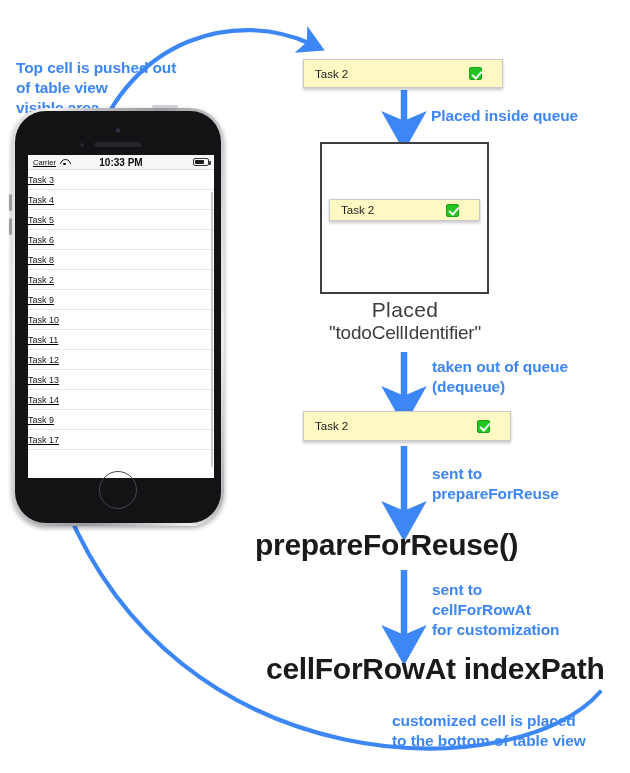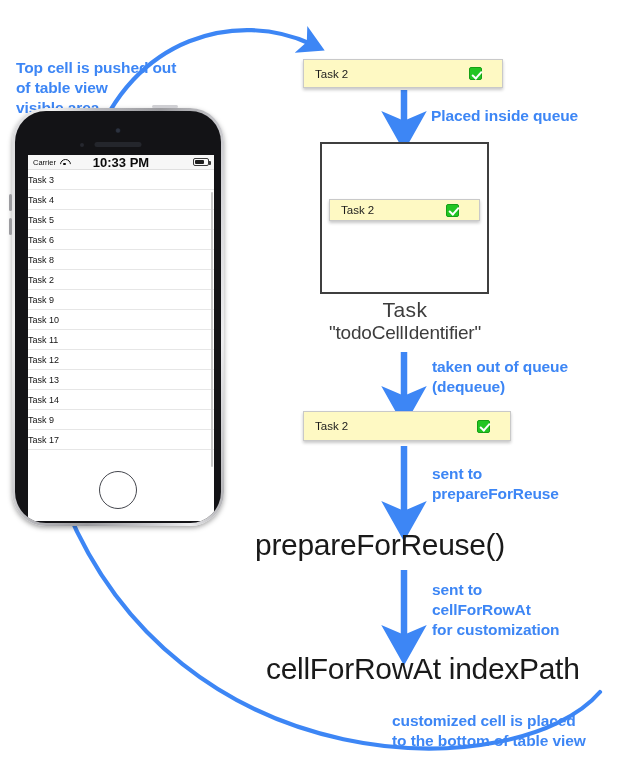--- a/index.html
+++ b/index.html
@@ -26,21 +26,21 @@
     line-height: 1.28;
     white-space: pre;
     letter-spacing: -0.1px;
   }
 
   
   .bigtitle {
     position: absolute;
     color: #1a1a1a;
     font-size: 30px;
-    font-weight: normal;
+    font-weight: bold;
     white-space: nowrap;
     letter-spacing: -0.3px;
   }
 
   
   .queue-label {
     position: absolute;
     text-align: center;
     color: #3d3d3d;
     white-space: nowrap;
@@ -139,23 +139,24 @@
   }
   .btn-pow {
     position: absolute; right: 46px; top: -3px;
     width: 26px; height: 3px; border-radius: 2px;
     background: #cfcfd3;
   }
 
   .screen {
     position: absolute;
     left: 13px; top: 44px;
-    width: 186px; height: 366px;
+    width: 186px; height: 323px;
     background: #ffffff;
     overflow: hidden;
+    text-decoration: underline;
   }
 
   
   .statusbar {
     height: 15px;
     background: #f7f7f7;
     border-bottom: 1px solid #e0e0e0;
     display: flex; align-items: center;
     padding: 0 5px;
     font-size: 8px;
@@ -176,21 +177,21 @@
   }
   .wifi::after {
     content: "";
     position: absolute; left: 3.4px; top: 4.6px;
     width: 2.2px; height: 2.2px; border-radius: 50%;
     background: #0b0b0b;
   }
   .sb-time {
     position: absolute; left: 0; right: 0;
     text-align: center;
-    font-size: 13px; font-weight: bold;
+    font-size: 10px; font-weight: bold;
   }
   .sb-batt {
     margin-left: auto;
     width: 16px; height: 7.5px;
     border: 1px solid #3a3a3a;
     border-radius: 2px;
     position: relative;
     padding: 1px;
   }
   .sb-batt::after {
@@ -334,21 +335,21 @@
   <div class="anno" style="left:431px; top:106px;">Placed inside queue</div>
 
   <div class="queue-box" style="left:320px; top:142px; width:169px; height:152px;"></div>
 
   <div class="card" style="left:329px; top:199px; width:151px; height:22px;">
     <span class="card-title">Task 2</span>
     <span class="chk"></span>
   </div>
 
   <div class="queue-label" style="left:300px; top:298px; width:210px;">
-    <div class="q-name">Task</div>
+    <div class="q-name">Placed</div>
     <div class="q-id">"todoCellIdentifier"</div>
   </div>
 
   <div class="anno" style="left:432px; top:357px;">taken out of queue
 (dequeue)</div>
 
   <div class="card" style="left:303px; top:411px; width:208px; height:30px;">
     <span class="card-title">Task 2</span>
     <span class="chk"></span>
   </div>

